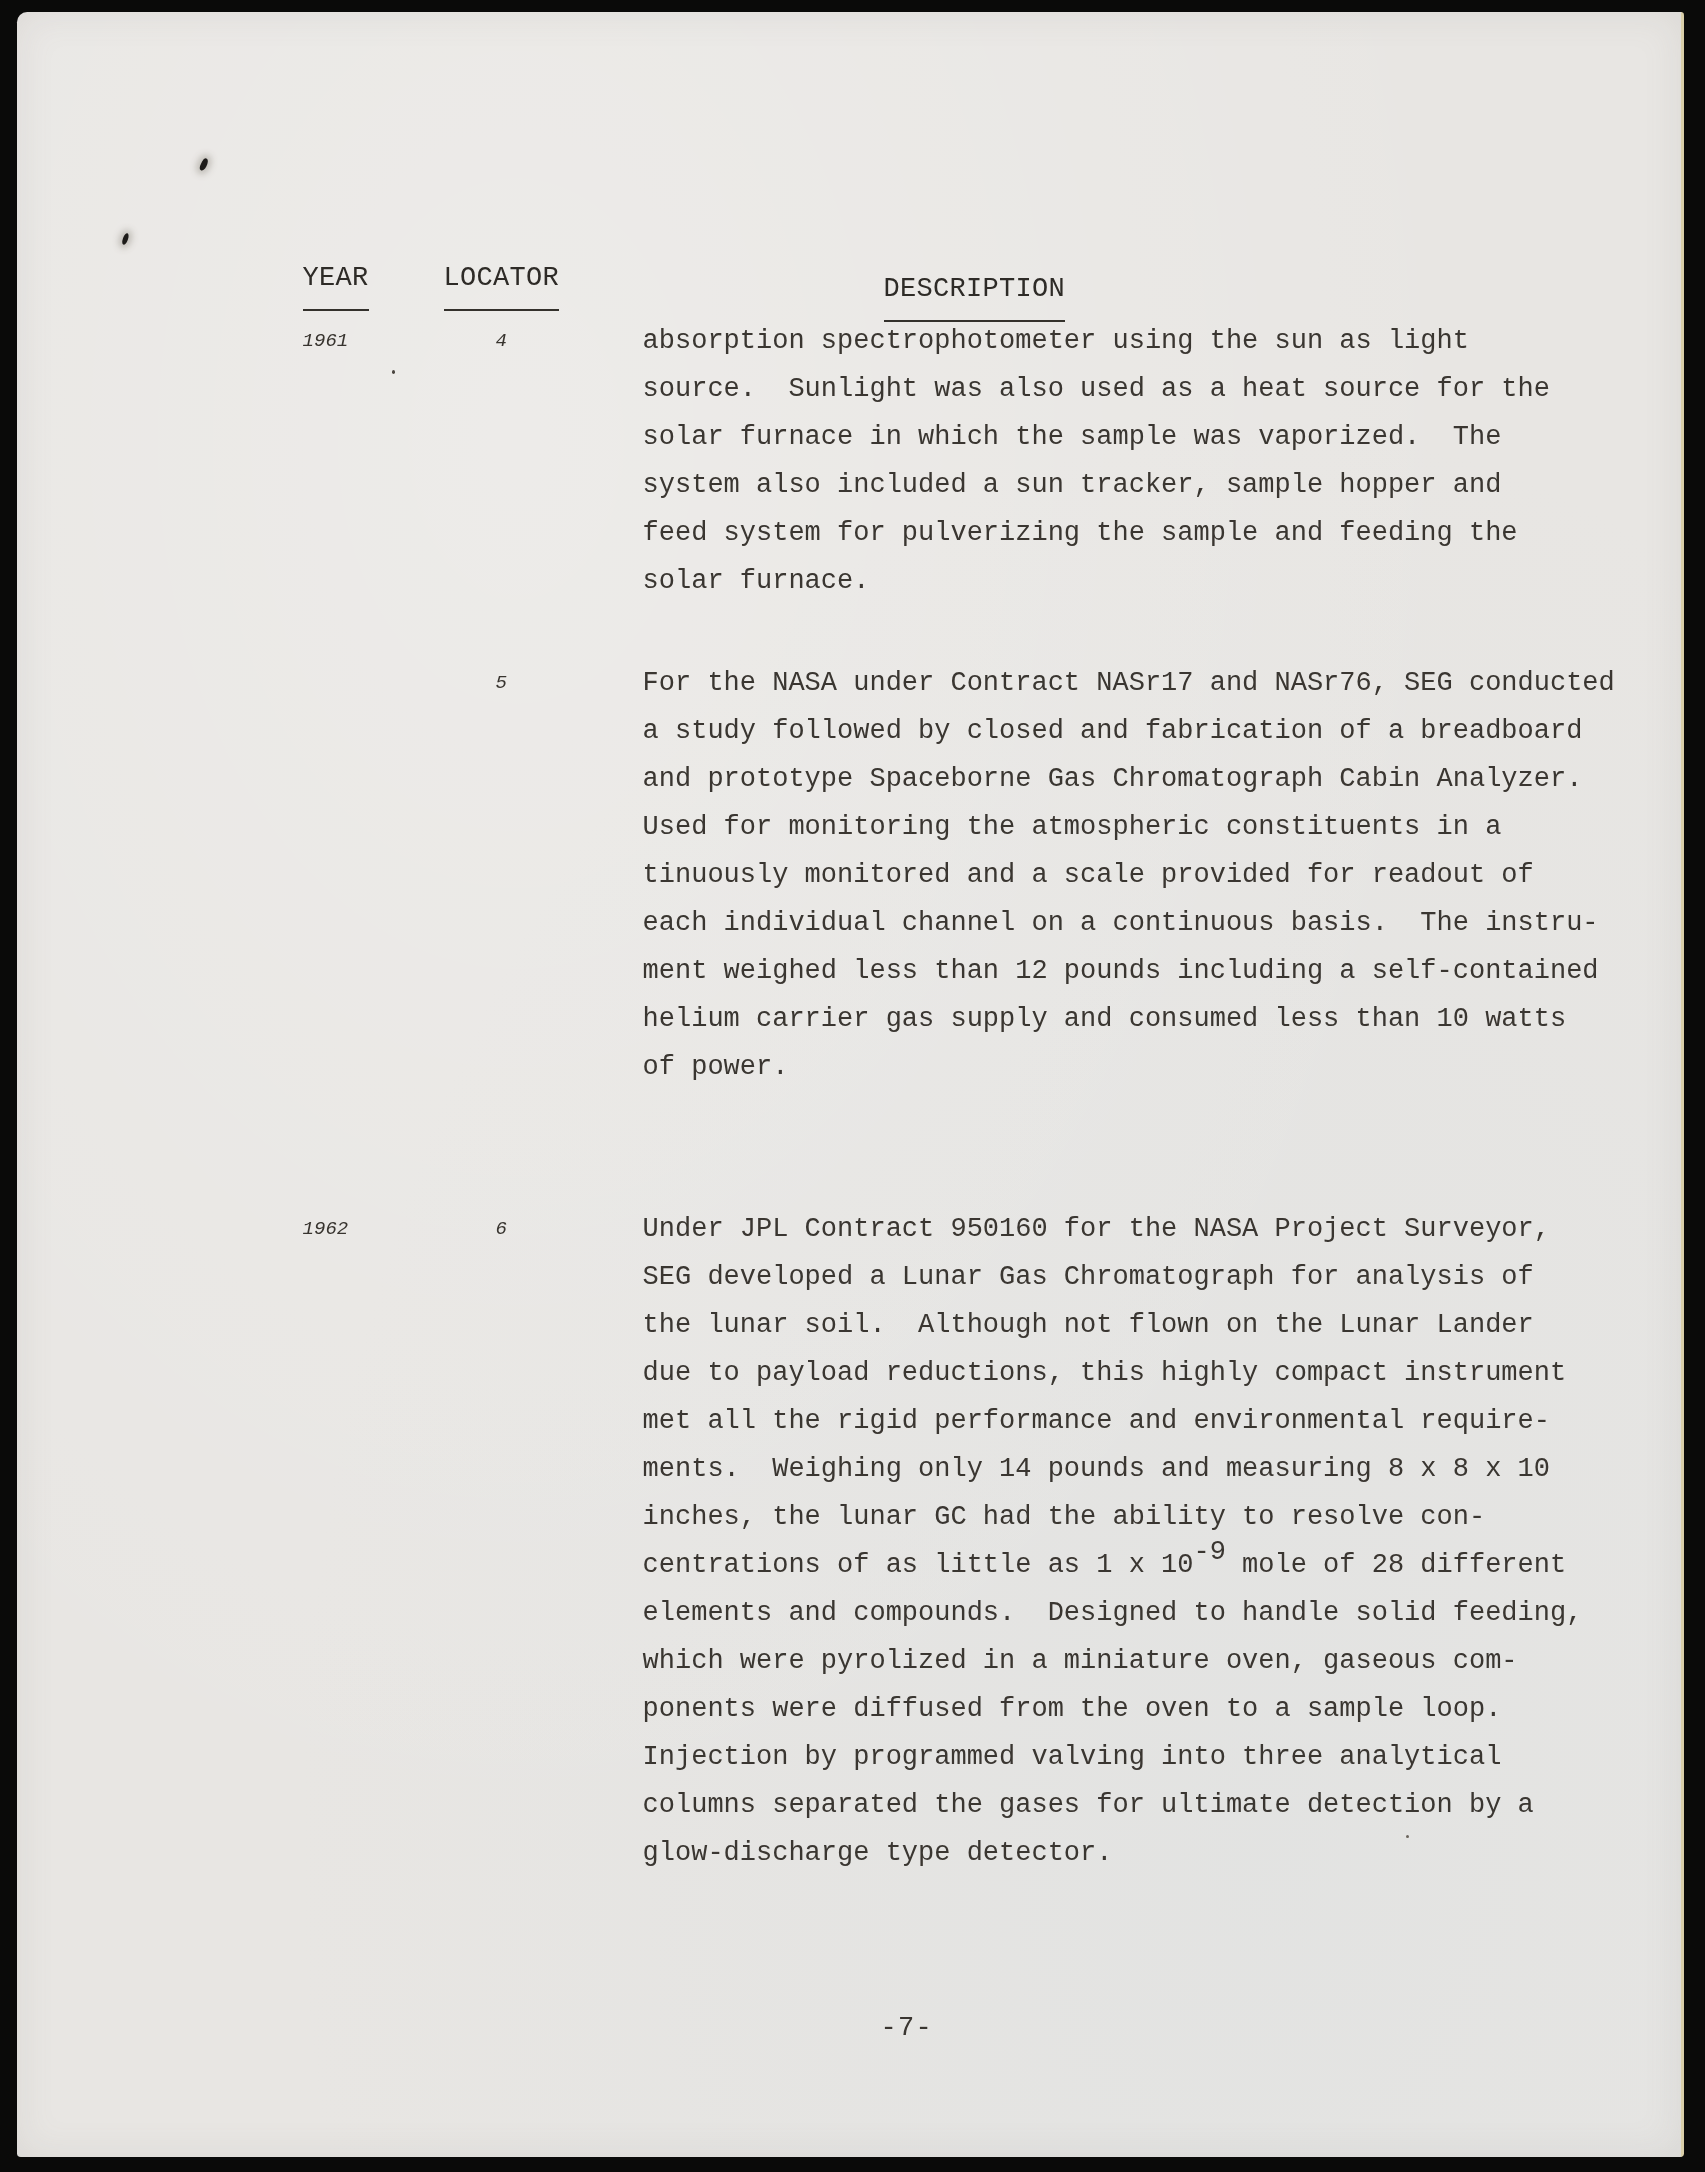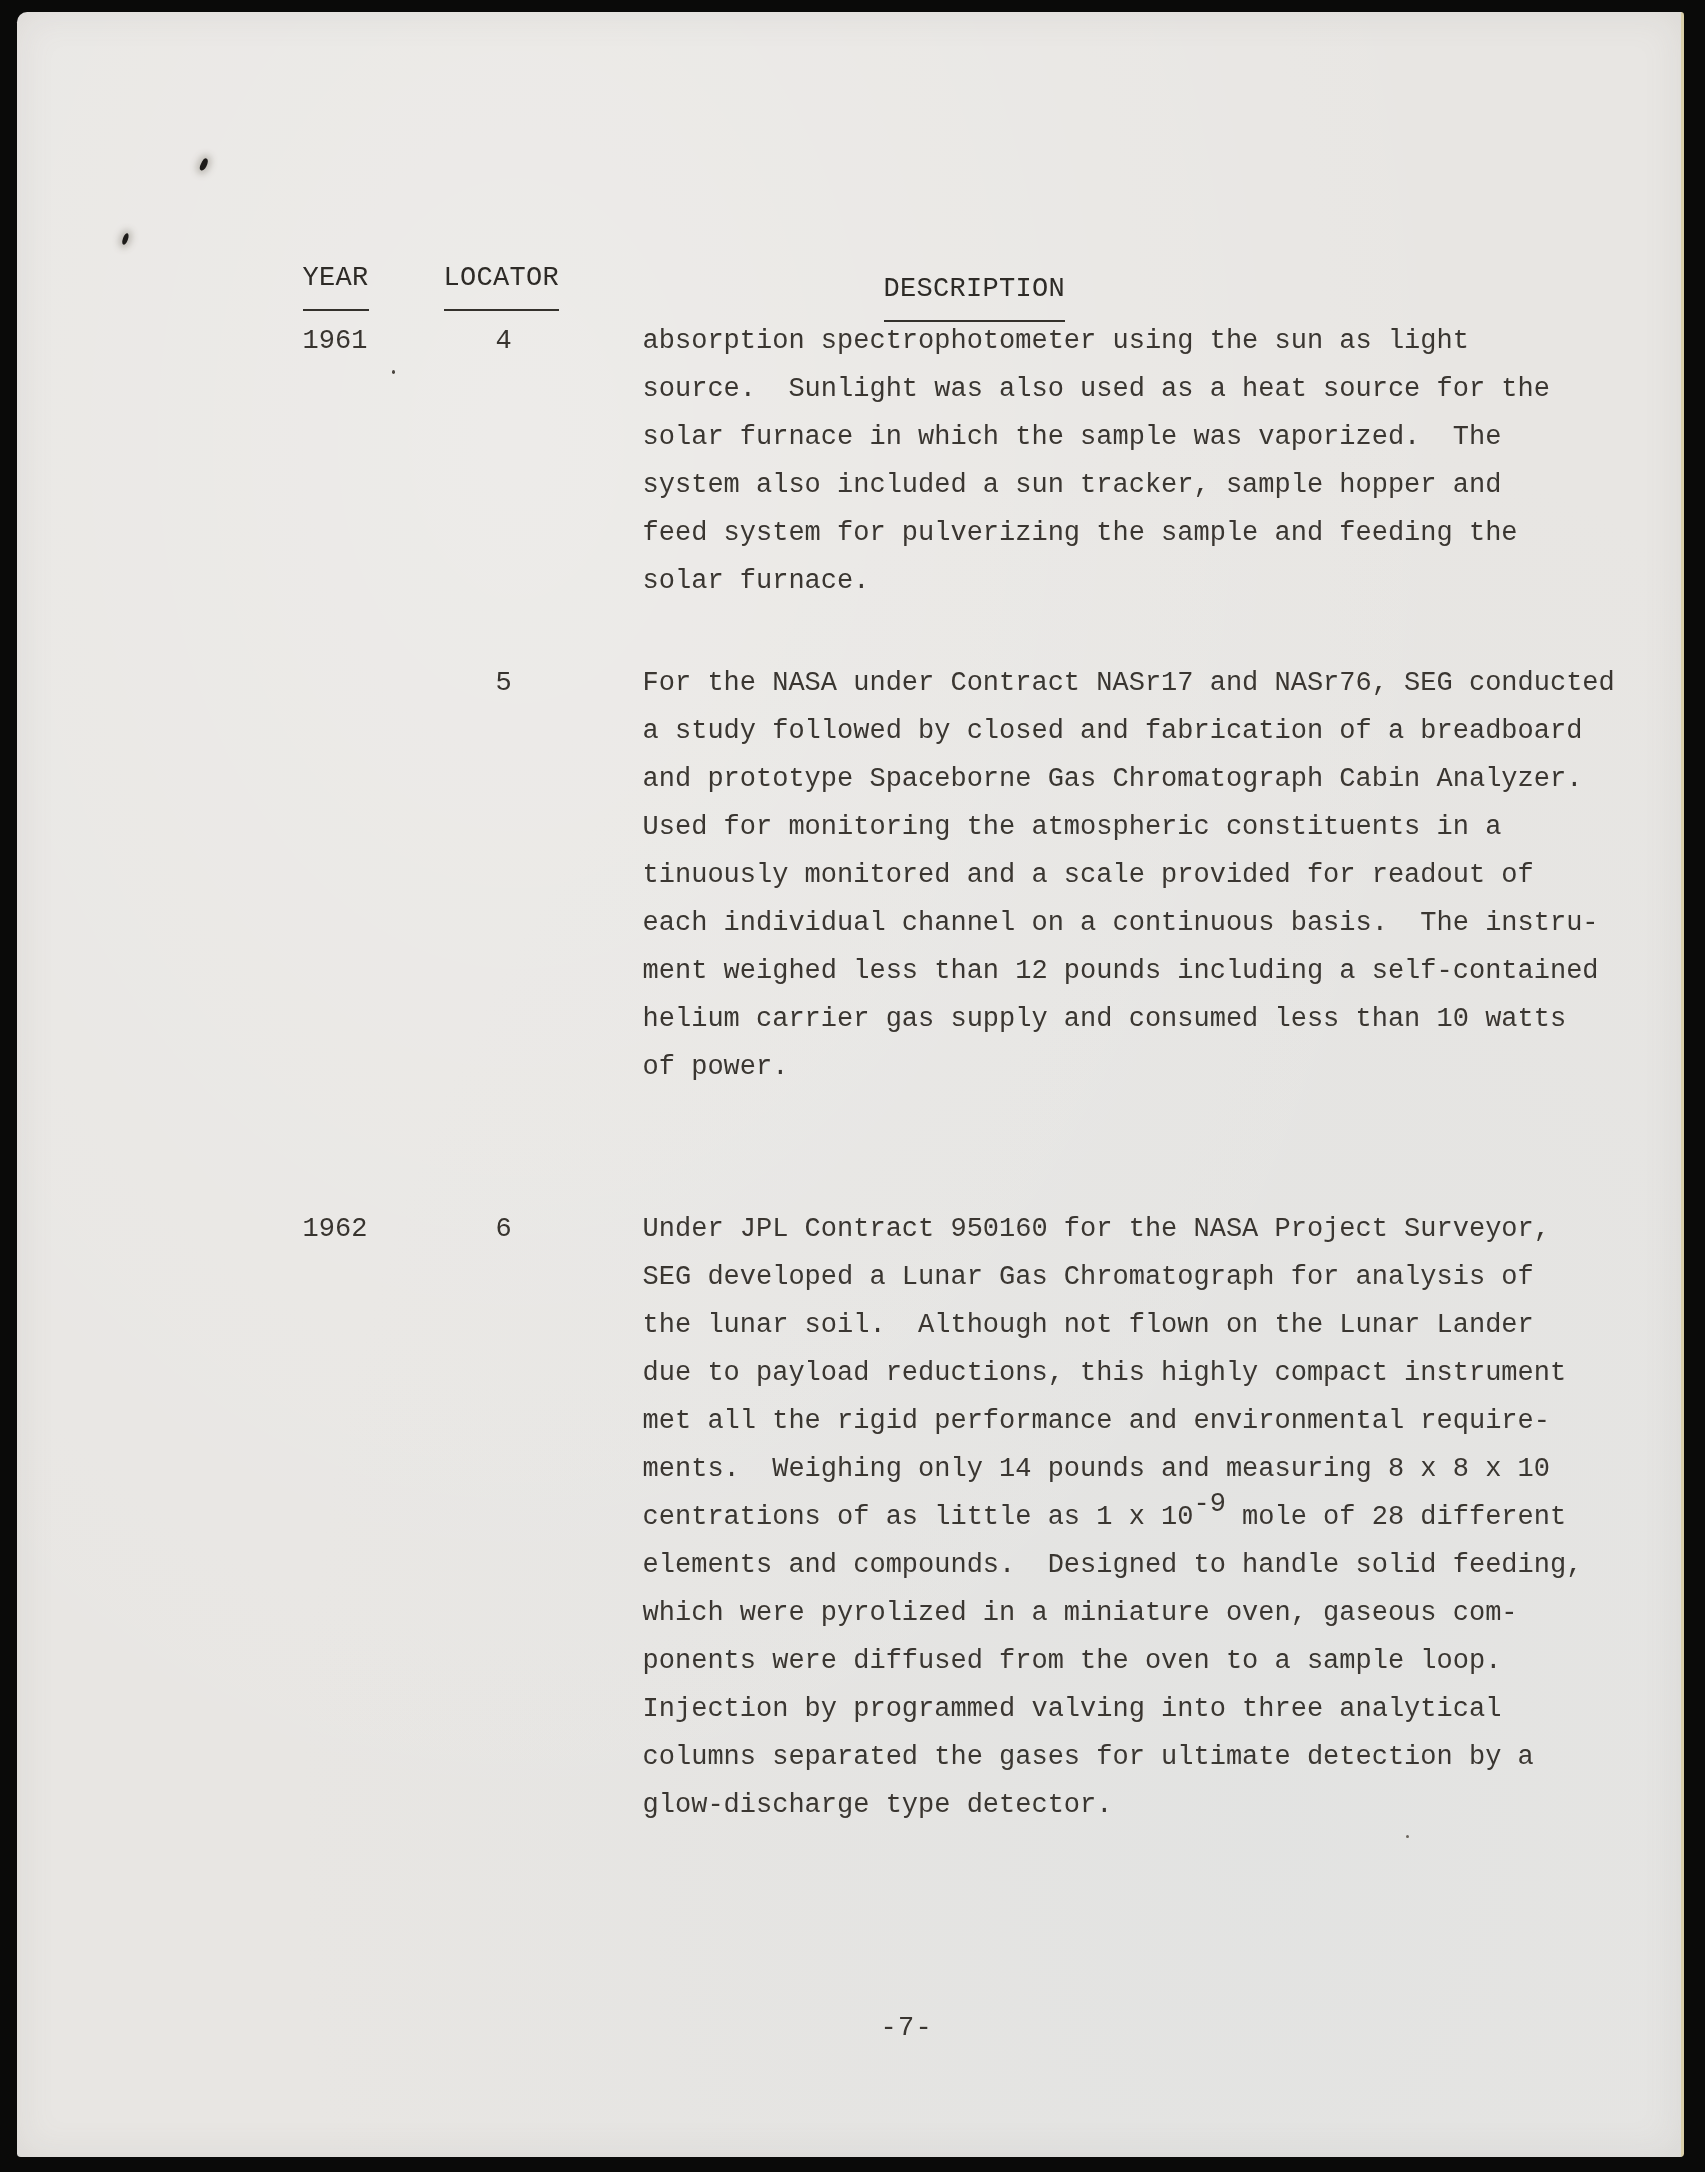--- a/index.html
+++ b/index.html
@@ -34,24 +34,25 @@
     letter-spacing:0.3px;
     color:#2e2b27;
   }
   .hdr .u{
     display:inline-block;
     padding-bottom:15px;
     border-bottom:2.6px solid #34312c;
   }
   .cell{
     position:absolute;
-    font-size:27px;
+    font-size:19px;
     line-height:48px;
     white-space:pre;
     color:#38342f;
+    font-style:italic;
   }
   .para{
     position:absolute;
     left:626px;
     width:1023px;
   }
   .dline{
     font-size:27px;
     line-height:48px;
     white-space:pre;
@@ -123,20 +124,21 @@
 
     <div class="cell" style="left:286px; top:1193px;text-align:right;">1962</div>
     <div class="cell" style="left:479px; top:1193px;">6</div>
     <div class="para" style="top:1193px;">
       <div class="dline">Under JPL Contract 950160 for the NASA Project Surveyor,</div>
       <div class="dline">SEG developed a Lunar Gas Chromatograph for analysis of</div>
       <div class="dline">the lunar soil.  Although not flown on the Lunar Lander</div>
       <div class="dline">due to payload reductions, this highly compact instrument</div>
       <div class="dline">met all the rigid performance and environmental require-</div>
       <div class="dline">ments.  Weighing only 14 pounds and measuring 8 x 8 x 10</div>
+      <div class="dline">inches, the lunar GC had the ability to resolve con-</div>
       <div class="dline"><span>centrations of as little as 1 x 10</span><span class="sup">-9</span><span> mole of 28 different</span></div>
       <div class="dline">elements and compounds.  Designed to handle solid feeding,</div>
       <div class="dline">which were pyrolized in a miniature oven, gaseous com-</div>
       <div class="dline">ponents were diffused from the oven to a sample loop.</div>
       <div class="dline">Injection by programmed valving into three analytical</div>
       <div class="dline">columns separated the gases for ultimate detection by a</div>
       <div class="dline">glow-discharge type detector.</div>
     </div>
 
     <div class="footer">-7-</div>

